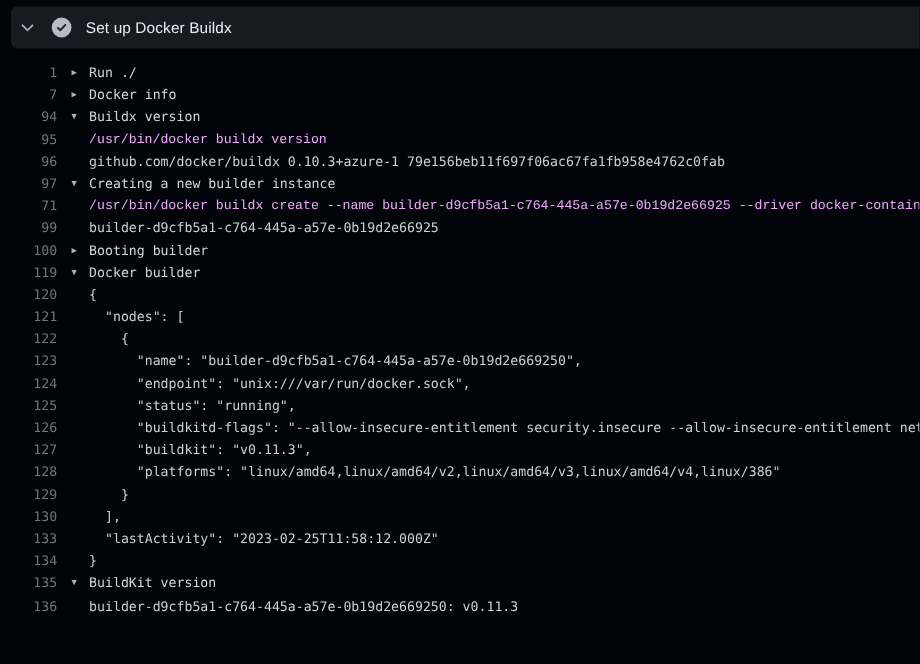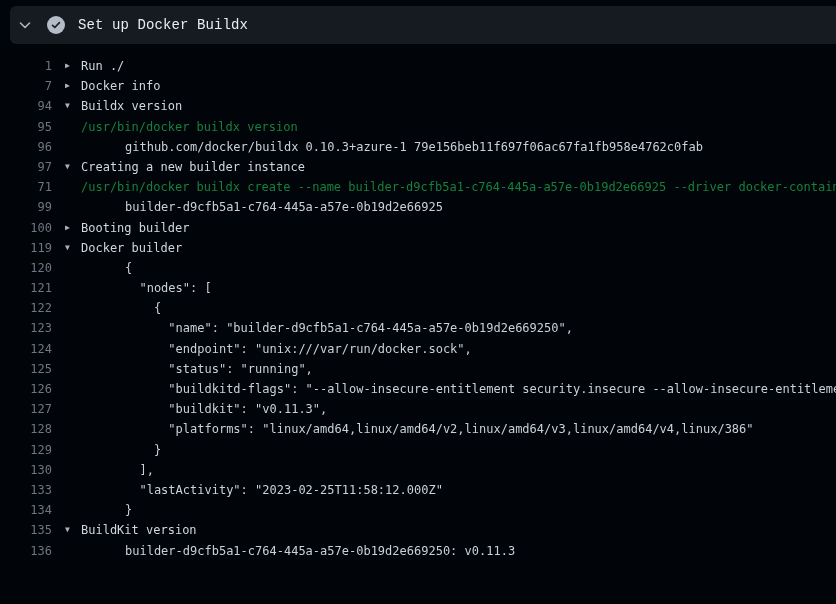--- a/index.html
+++ b/index.html
@@ -34,21 +34,20 @@
     background: #b4bcc6;
     display: flex; align-items: center; justify-content: center;
     flex: 0 0 auto;
   }
   .step-title {
     margin-left: 13px;
     color: #e6edf3;
     font-size: 14px;
     font-weight: 500;
     letter-spacing: .1px;
-    font-family: Liberation Mono, monospace;
   }
 
   
   .log {
     position: absolute;
     top: 44px; left: 0; right: 0; bottom: 0;
     padding-top: 12px;
     font-family: "DejaVu Sans Mono", "Liberation Mono", monospace;
     font-size: 12px;
     overflow: hidden;
@@ -72,22 +71,22 @@
     width: 14px;
     color: #aab2bb;
     font-size: 8px;
   }
   .row .text {
     position: absolute; left: 81px; top: 0; right: 0;
     white-space: pre;
     overflow: hidden;
   }
   .row.group .text { color: #d0d7de; cursor: pointer; }
-  .row.command .text { color: #15803d; }
-  .row.output .text { color: #c9d1d9; margin-left: 44px; }
+  .row.command .text { color: #f0abfc; font-family: Liberation Mono, monospace; }
+  .row.output .text { color: #c9d1d9; }
 </style>
 </head>
 <body>
 
 <div class="step-header">
   <button class="chev-btn">
     <span style="display:flex">
       <svg width="16" height="16" viewBox="0 0 16 16">
         <path d="M3.5 6l4.5 4.5L12.5 6" fill="none" stroke="#aeb6bf" stroke-width="1.6" stroke-linecap="round" stroke-linejoin="round"></path>
       </svg>

